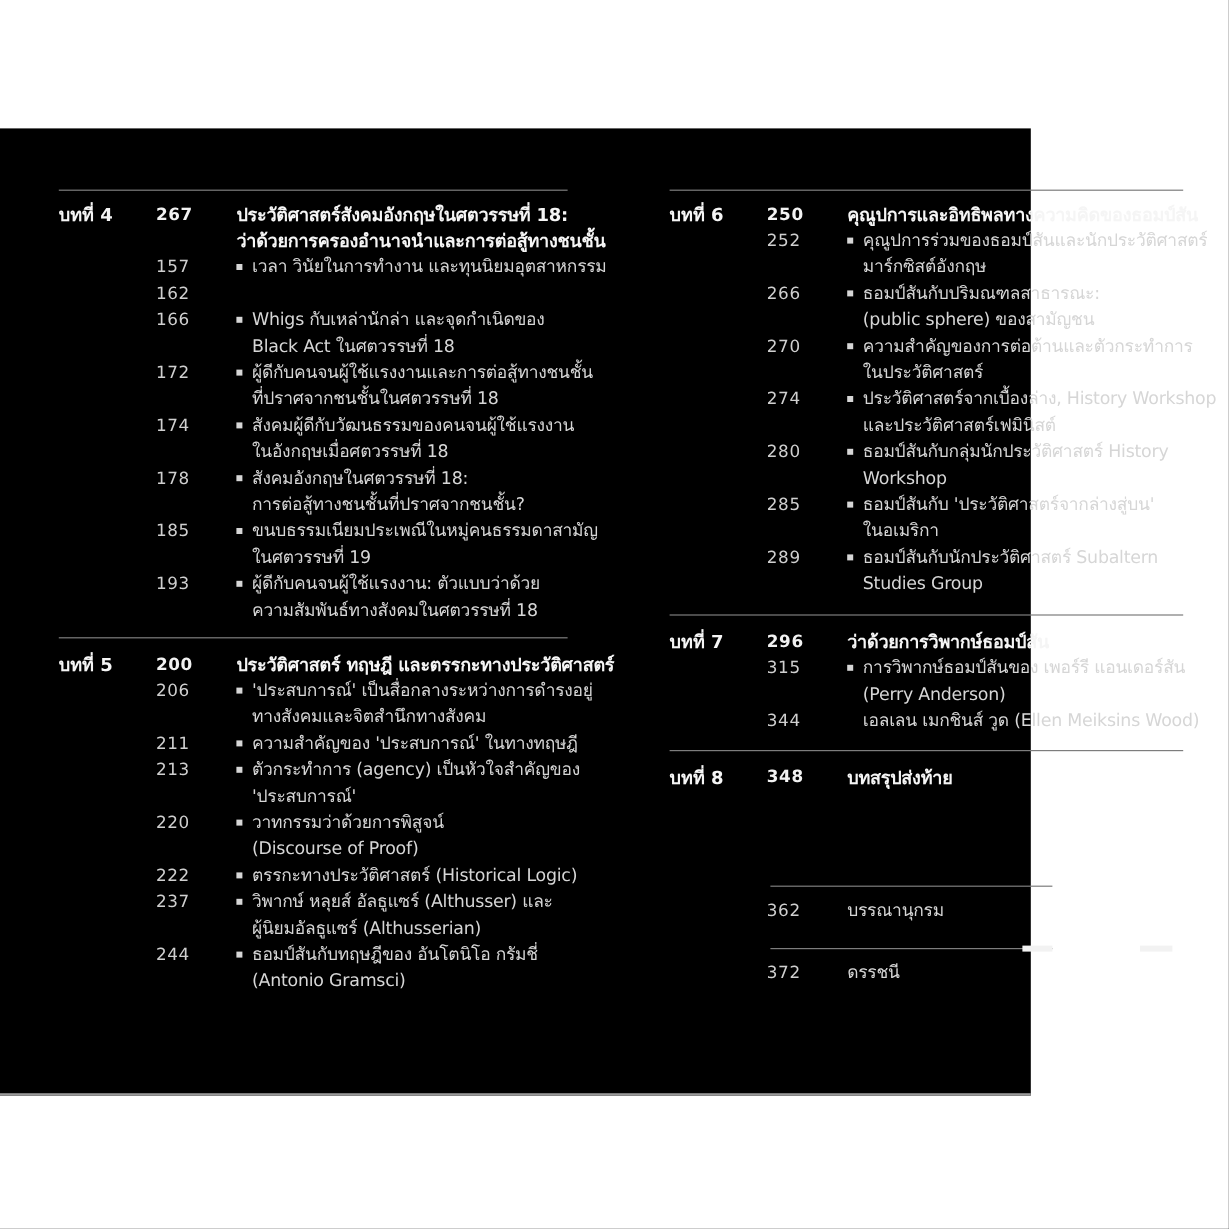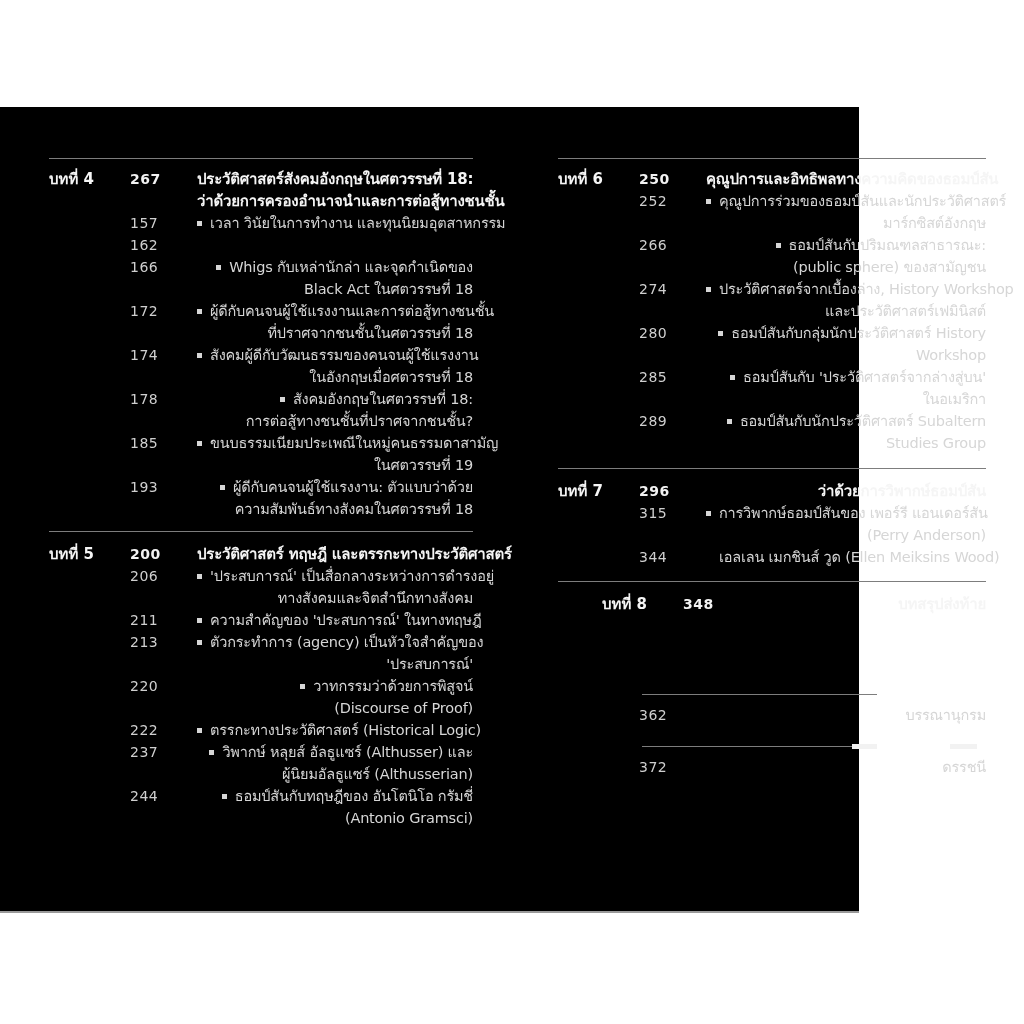--- a/index.html
+++ b/index.html
@@ -29,28 +29,28 @@
   .col-left  > .rule:nth-child(3){margin-top:11px;}
   .col-right > .rule:nth-child(1){margin-top:51px;}
   .col-right > .rule:nth-child(3){margin-top:14px;}
   .col-right > .rule:nth-child(5){margin-top:13px;}
   .col-right > .rule:nth-child(7){margin-top:79px;}
   .col-right > .rule:nth-child(9){margin-top:20px;}
 
   .sec{padding-top:9px;}
   .col-left  > .sec:nth-child(4){padding-top:11px;}
   .col-right > .sec:nth-child(4){padding-top:11px;}
-  .col-right > .sec:nth-child(6){padding-top:11px;margin-left:44px;}
+  .col-right > .sec:nth-child(6){padding-top:11px;}
   .back{padding-top:9px;}
 
   .row{display:grid;grid-template-columns:81px 67px 1fr;}
   .cell{min-width:0;}
   .ln{
     line-height:22px;font-size:14.5px;color:#d6d6d6;
-    white-space:nowrap;letter-spacing:-0.2px;text-align:right;
+    white-space:nowrap;letter-spacing:-0.2px;
   }
   .label{font-weight:bold;color:#f5f5f5;font-size:15px;line-height:22px;letter-spacing:0;}
   .num{font-size:14px;color:#cfcfcf;line-height:22px;letter-spacing:0.5px;}
   .num.head{font-weight:bold;color:#f2f2f2;}
   .ln.head{font-weight:bold;color:#f5f5f5;font-size:15px;}
   .ln .bullet{
     display:inline-block;width:5px;height:5px;background:#d6d6d6;
     margin-right:8px;vertical-align:2px;
   }
   .ln.cont{padding-left:13px;}
@@ -216,20 +216,28 @@
         <div class="row">
           <div class="cell label"></div>
           <div class="cell num">266</div>
           <div class="cell titles">
             <div class="ln"><span class="bullet"></span>ธอมป์สันกับปริมณฑลสาธารณะ:</div>
             <div class="ln cont">(public sphere) ของสามัญชน</div>
           </div>
         </div>
         <div class="row">
           <div class="cell label"></div>
+          <div class="cell num">270</div>
+          <div class="cell titles">
+            <div class="ln"><span class="bullet"></span>ความสำคัญของการต่อต้านและตัวกระทำการ</div>
+            <div class="ln cont">ในประวัติศาสตร์</div>
+          </div>
+        </div>
+        <div class="row">
+          <div class="cell label"></div>
           <div class="cell num">274</div>
           <div class="cell titles">
             <div class="ln"><span class="bullet"></span>ประวัติศาสตร์จากเบื้องล่าง, History Workshop</div>
             <div class="ln cont">และประวัติศาสตร์เฟมินิสต์</div>
           </div>
         </div>
         <div class="row">
           <div class="cell label"></div>
           <div class="cell num">280</div>
           <div class="cell titles">

